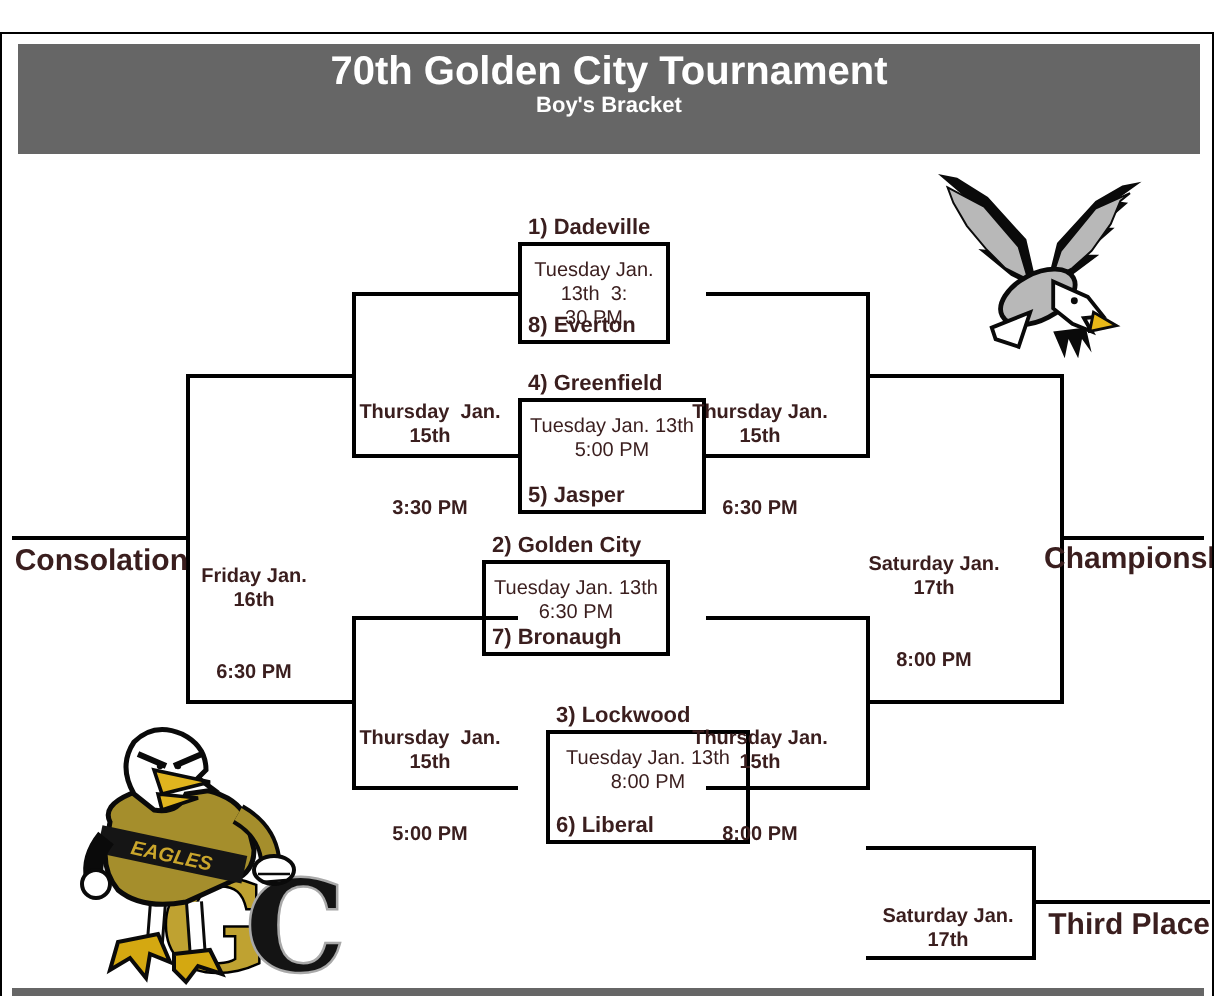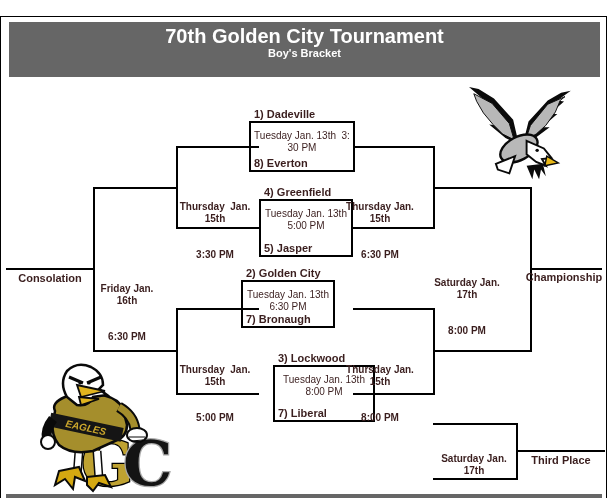--- a/index.html
+++ b/index.html
@@ -17,36 +17,36 @@
   .h{position:absolute;height:2px;background:#000;}
   .v{position:absolute;width:2px;background:#000;}
   .match{position:absolute;border:2px solid #000;box-sizing:border-box;}
   .seed{position:absolute;left:3px;font-size:11px;font-weight:bold;color:#3a1e1e;white-space:pre-wrap;}
   .seed.top{top:-15px;}
   .seed.bot{bottom:1px;}
   .when{width:100%;text-align:center;padding-top:7px;font-size:10px;font-weight:normal;
         color:#3a1e1e;line-height:12px;}
   .sched{position:absolute;text-align:center;font-size:10px;font-weight:bold;
          color:#3a1e1e;line-height:12px;white-space:pre-wrap;}
-  .rlabel{position:absolute;text-align:center;font-size:11px;font-weight:bold;
+  .rlabel{position:absolute;text-align:right;font-size:15px;font-weight:bold;
           color:#3a1e1e;white-space:pre-wrap;}
   .lineblock{display:block;white-space:pre-wrap;}
   .logo{position:absolute;}
 </style>
 </head>
 <body>
 
 <div class="canvas">
 
   <div class="bar header">
     <div class="title">70th Golden City Tournament</div>
     <div class="sub">Boy's Bracket</div>
   </div>
 
-  <div class="match" style="left:248px;top:104px;width:106px;height:51px">
+  <div class="match" style="left:258px;top:104px;width:76px;height:51px">
     <div class="seed top">1) Dadeville</div>
     <div class="when">
       <span class="lineblock">Tuesday Jan. 13th  3:</span>
       <span class="lineblock">30 PM</span>
     </div>
     <div class="seed bot">8) Everton</div>
   </div>
 
   <div class="match" style="left:258px;top:182px;width:94px;height:58px">
     <div class="seed top">4) Greenfield</div>
@@ -65,21 +65,21 @@
     </div>
     <div class="seed bot">7) Bronaugh</div>
   </div>
 
   <div class="match" style="left:272px;top:348px;width:102px;height:57px">
     <div class="seed top">3) Lockwood</div>
     <div class="when">
       <span class="lineblock">Tuesday Jan. 13th</span>
       <span class="lineblock">8:00 PM</span>
     </div>
-    <div class="seed bot">7) Liberal</div>
+    <div class="seed bot">6) Liberal</div>
   </div>
 
   <div class="h" style="left:352px;top:129px;width:81px"></div>
   <div class="h" style="left:352px;top:210px;width:81px"></div>
   <div class="v" style="left:432px;top:129px;height:83px"></div>
   <div class="h" style="left:432px;top:170px;width:98px"></div>
   <div class="h" style="left:352px;top:291px;width:81px"></div>
   <div class="h" style="left:352px;top:376px;width:81px"></div>
   <div class="v" style="left:432px;top:291px;height:87px"></div>
   <div class="h" style="left:432px;top:333px;width:98px"></div>

